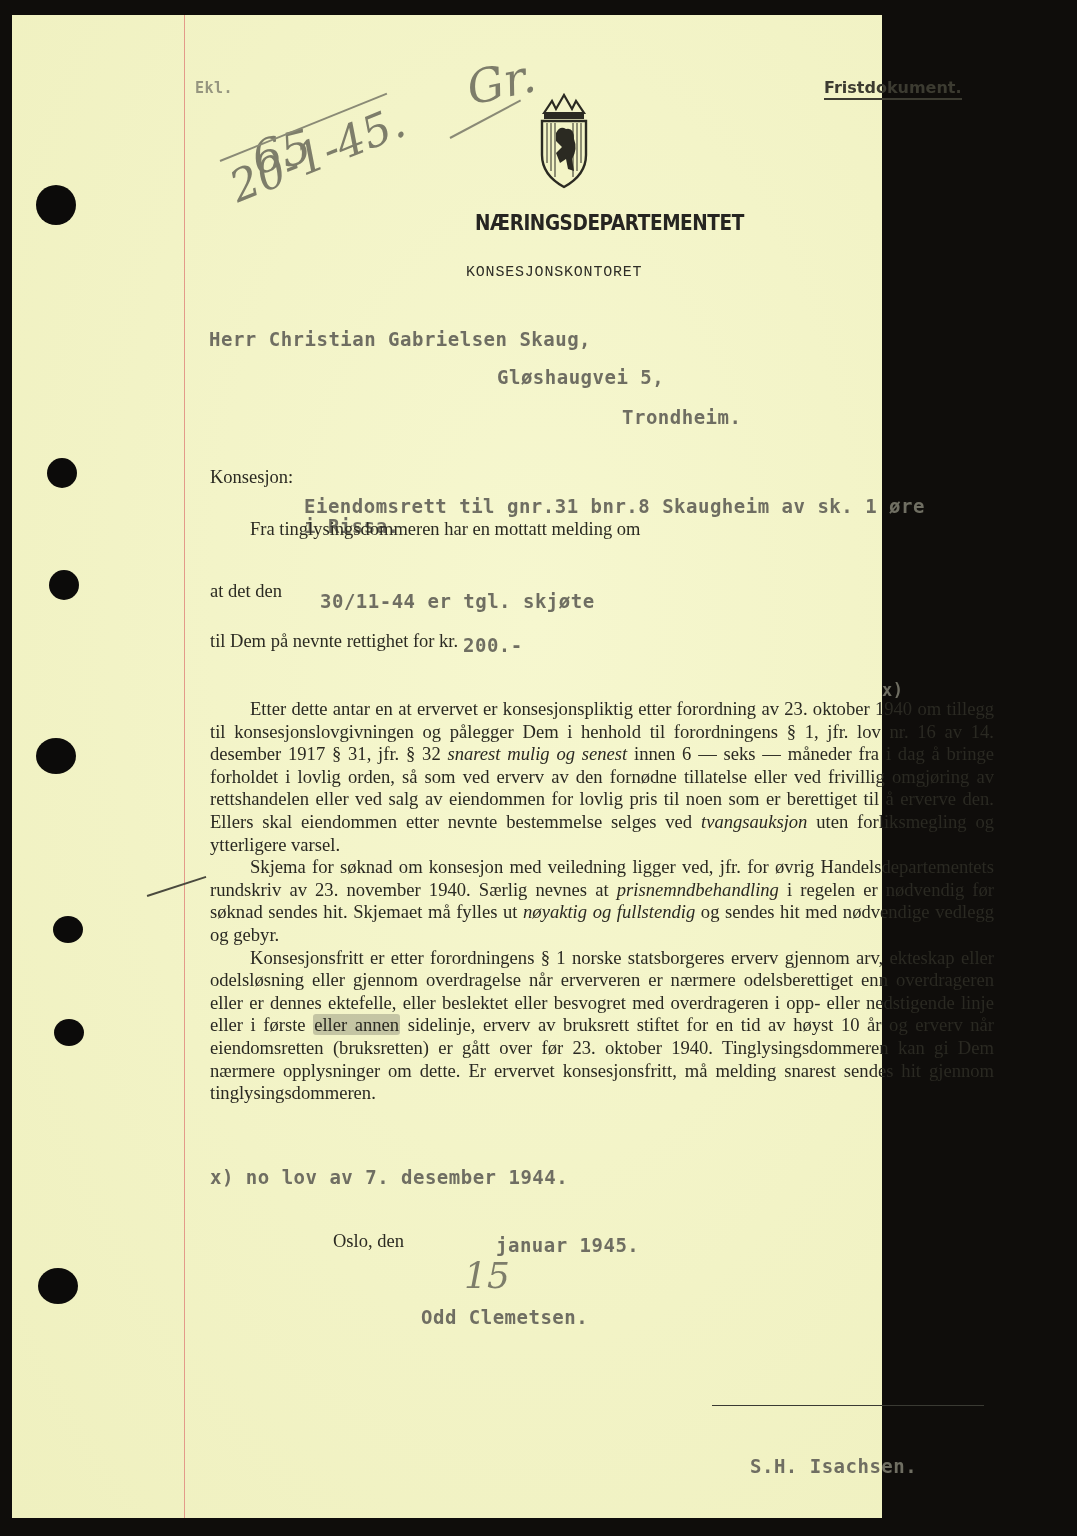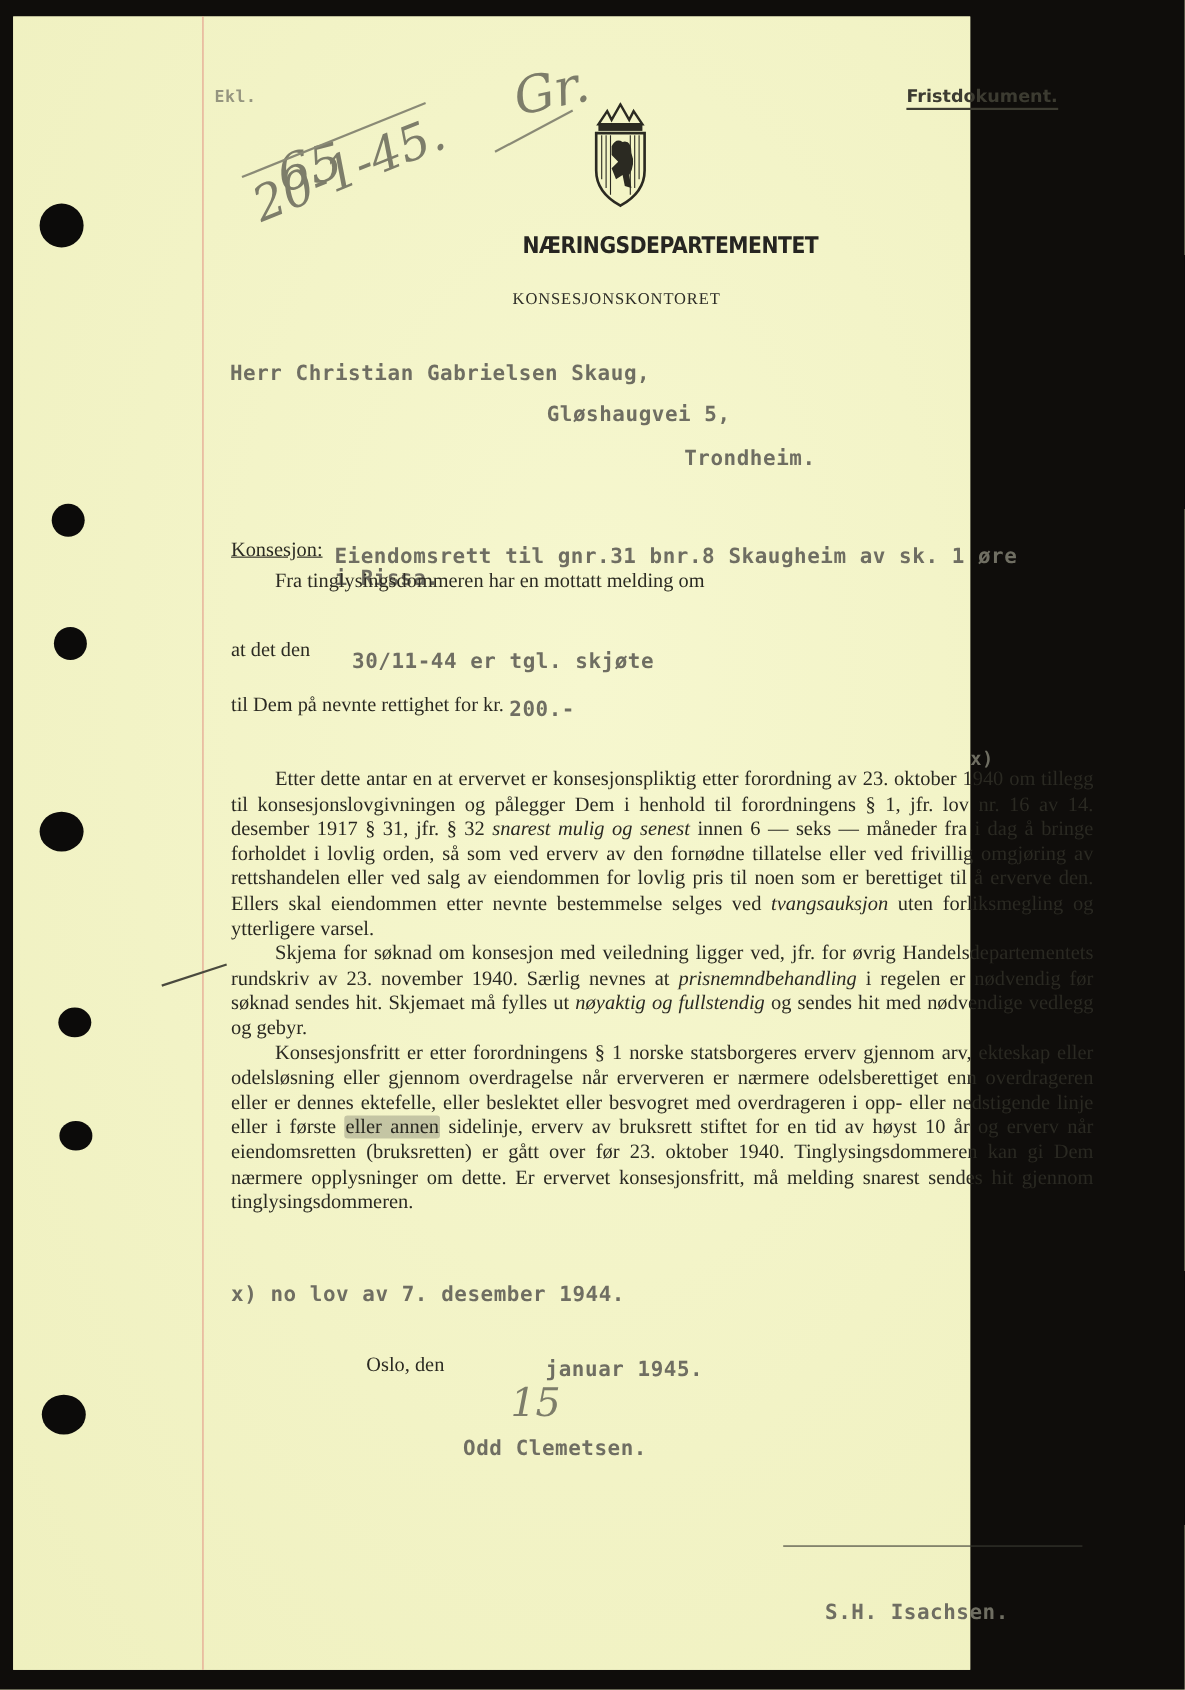--- a/index.html
+++ b/index.html
@@ -9,21 +9,21 @@
   .margin-line{position:absolute;left:172px;top:0;width:1px;height:100%;background:#e39a8a;}
   .hole{position:absolute;background:#0c0b0a;border-radius:50%;}
   .abs{position:absolute;}
   .typed{font-family:"DejaVu Sans Mono","Liberation Mono",monospace;color:#6f6e62;font-weight:bold;font-size:19px;letter-spacing:0.5px;white-space:nowrap;}
   .serif{font-family:"Liberation Serif","DejaVu Serif",serif;color:#2b2a22;font-size:18.5px;}
   .body-text{font-family:"Liberation Serif","DejaVu Serif",serif;color:#2a2922;font-size:18.6px;line-height:22.6px;text-align:justify;}
   .body-text p{margin:0;text-indent:40px;}
   .body-text i{font-style:italic;}
   .hand{font-family:"DejaVu Serif",serif;font-style:italic;color:#7d7d6a;}
   .header-title{font-family:"DejaVu Sans","Liberation Sans",sans-serif;font-weight:bold;font-size:21px;letter-spacing:-0.5px;color:#262521;transform:scaleX(0.88);transform-origin:left;white-space:nowrap;}
-  .header-sub{font-family:Liberation Serif, serif;font-size:15px;letter-spacing:0.8px;color:#2e2d27;white-space:nowrap;}
+  .header-sub{font-family:Liberation Mono, monospace;font-size:15px;letter-spacing:0.8px;color:#2e2d27;white-space:nowrap;}
   .frist{font-family:"DejaVu Sans","Liberation Sans",sans-serif;font-weight:bold;font-size:16px;color:#3c3b31;border-bottom:2px solid #3c3b31;padding-bottom:1px;white-space:nowrap;}
   .smudge{background:rgba(110,110,95,0.35);border-radius:3px;padding:0 1px;}
   .sig-line{position:absolute;height:1px;background:#3a3a33;}
 </style>
 </head>
 <body>
 
 <div class="paper">
   <div class="margin-line"></div>
 
@@ -62,21 +62,21 @@
     </svg>
   </div>
 
   <div class="abs header-title" style="left:463px;top:196px;">NÆRINGSDEPARTEMENTET</div>
   <div class="abs header-sub" style="left:454px;top:249px;">KONSESJONSKONTORET</div>
 
   <div class="abs typed" style="left:185px;top:313px;margin-left:12px;">Herr Christian Gabrielsen Skaug,</div>
   <div class="abs typed" style="left:485px;top:351px;">Gløshaugvei 5,</div>
   <div class="abs typed" style="left:610px;top:391px;">Trondheim.</div>
 
-  <div class="abs serif" style="left:198px;top:475px;text-decoration:underline;">Konsesjon:</div>
+  <div class="abs serif" style="left:198px;top:452px;">Konsesjon:</div>
   <div class="abs typed" style="left:292px;top:480px;">Eiendomsrett til gnr.31 bnr.8 Skaugheim  av sk. 1 øre</div>
   <div class="abs typed" style="left:292px;top:500px;">i Rissa.</div>
 
   <div class="abs serif" style="left:238px;top:504px;white-space:nowrap;">Fra tinglysingsdommeren har en mottatt melding om</div>
   <div class="abs serif" style="left:198px;top:566px;">at det den</div>
   <div class="abs typed" style="left:308px;top:575px;">30/11-44  er tgl. skjøte</div>
   <div class="abs serif" style="left:198px;top:616px;white-space:nowrap;">til Dem på nevnte rettighet for kr.</div>
   <div class="abs typed" style="left:451px;top:619px;">200.-</div>
 
   <div class="abs typed" style="left:870px;top:665px;font-size:17px;">x)</div>

